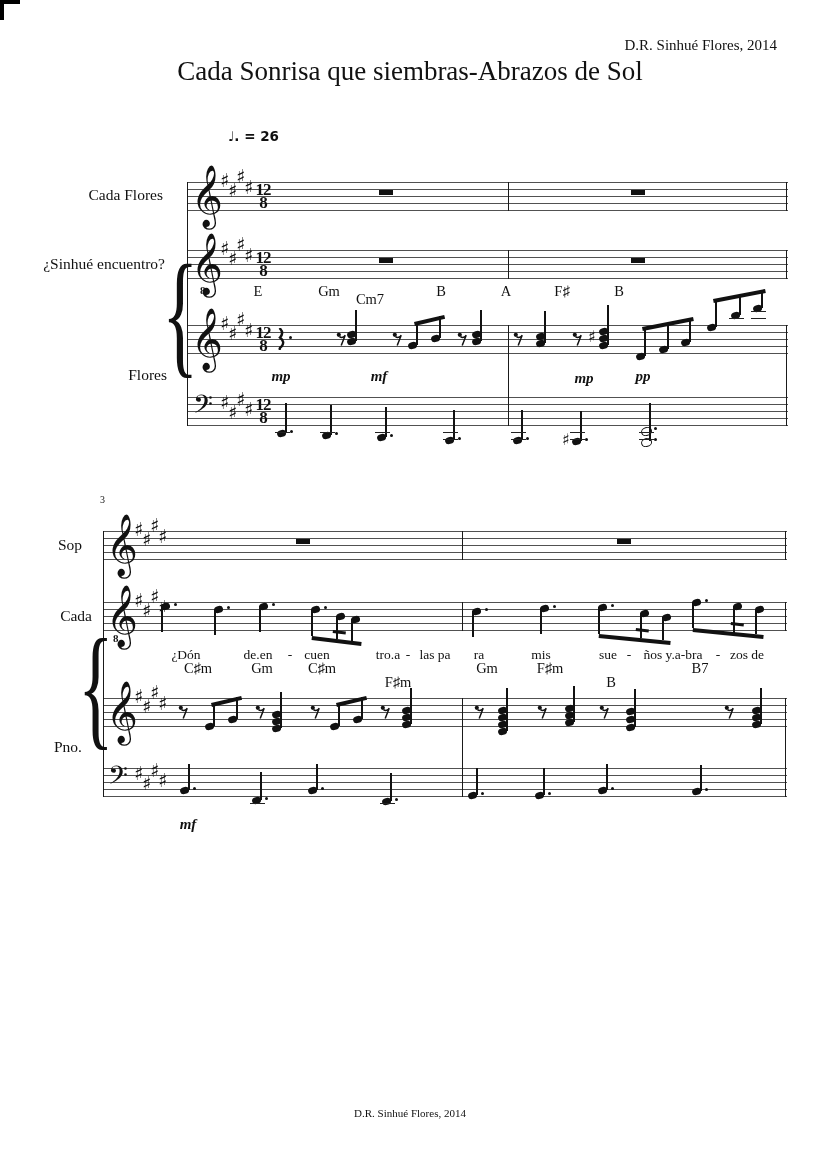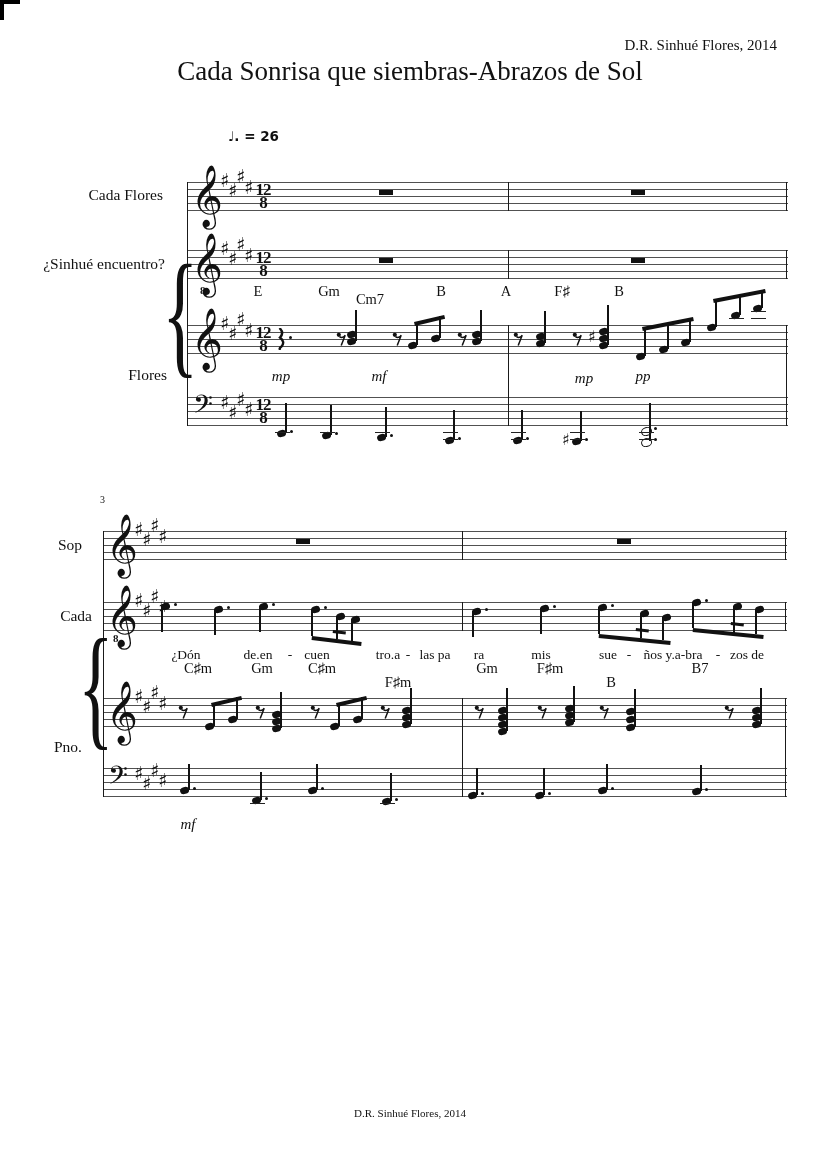--- a/index.html
+++ b/index.html
@@ -9,21 +9,21 @@
   .mus{font-family:"DejaVu Sans",sans-serif;color:#111;line-height:1;}
   .g{font-size:54px;}
   .f{font-size:31px;}
   .ks{font-size:19px;}
   .ac{font-size:16px;}
   .ts{font-family:"Liberation Serif",serif;font-weight:bold;font-size:17px;text-align:center;line-height:1;letter-spacing:-1px;}
   .o8{font-family:"Liberation Serif",serif;font-weight:bold;font-size:11px;line-height:1;}
   .lbl{font-size:15.5px;white-space:nowrap;}
   .chs{font-family:"Liberation Serif","DejaVu Sans",serif;font-size:14.5px;white-space:nowrap;}
   .lyr{font-size:13.5px;white-space:nowrap;}
-  .dyn{font-style:italic;font-weight:normal;font-size:15px;font-family:"Liberation Serif",serif;}
+  .dyn{font-style:italic;font-weight:bold;font-size:15px;font-family:"Liberation Serif",serif;}
   .mn{font-size:10px;}
   .anc-c{transform:translateX(-50%);}
   .anc-r{transform:translateX(-100%);}
   .title{position:absolute;left:50%;transform:translateX(-50%);top:56px;font-size:27px;white-space:nowrap;}
   .credit{position:absolute;right:43px;top:37px;font-size:15px;white-space:nowrap;}
   .footer{position:absolute;left:50%;transform:translateX(-50%);top:1107px;font-size:11px;white-space:nowrap;}
   .tempo{position:absolute;left:228px;top:128px;font-weight:bold;font-size:13.5px;
          font-family:"DejaVu Sans","Liberation Serif",sans-serif;white-space:nowrap;}
   .corner{position:absolute;background:#000;}
 </style>

